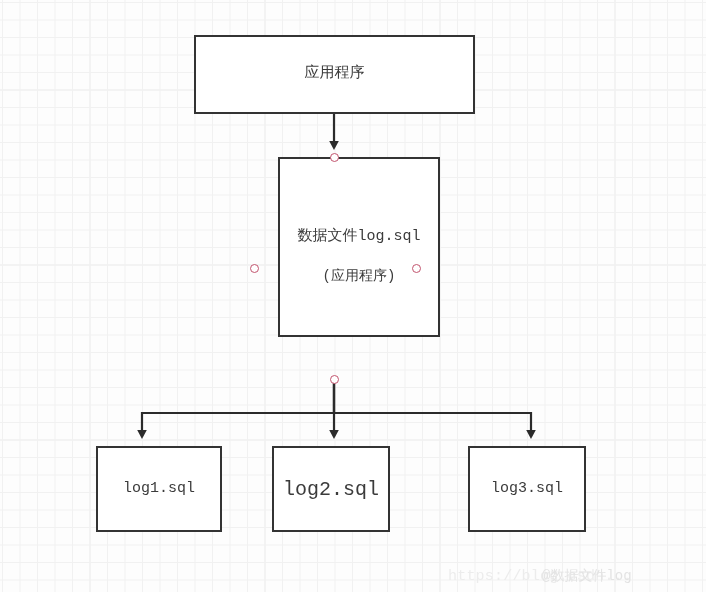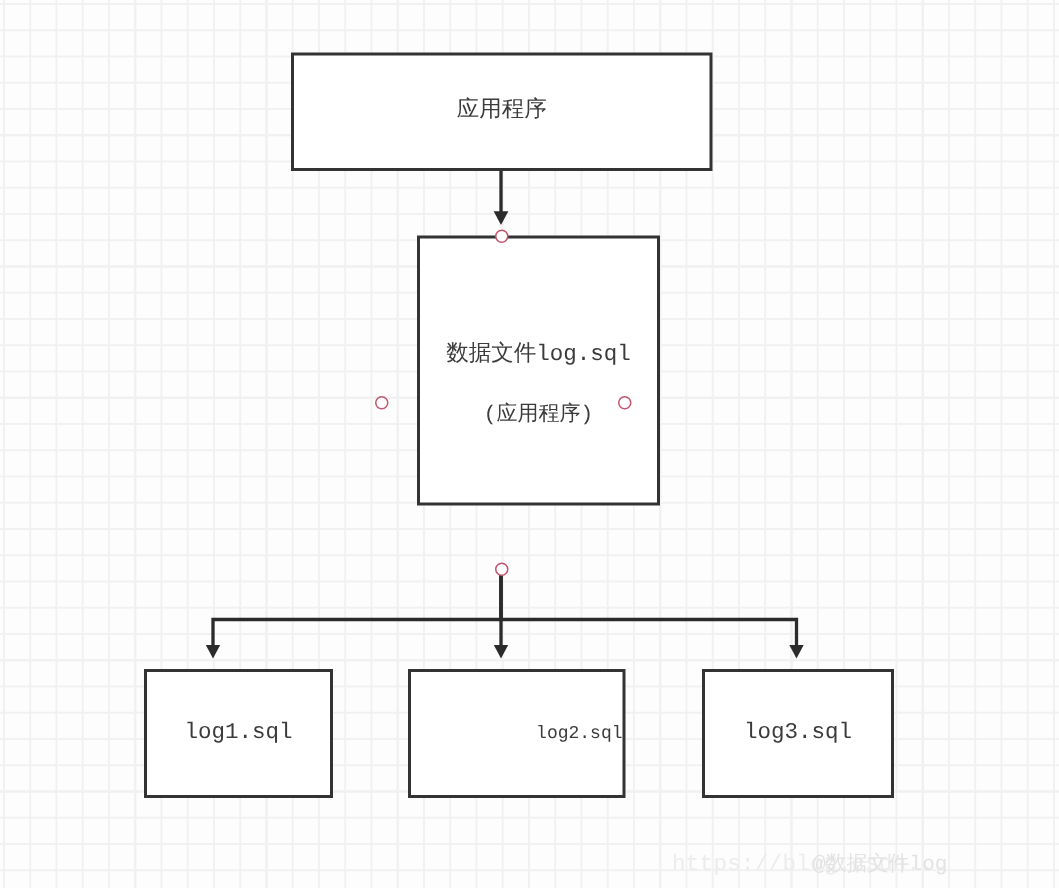--- a/index.html
+++ b/index.html
@@ -48,22 +48,22 @@
     line-height: 1.35;
     z-index: 2;
   }
   .node-label {
     display: block;
     white-space: pre-line;
   }
   #node-app  { left: 194px; top: 35px;  width: 281px; height: 79px; font-size: 15px; }
   #node-data { left: 254px; top: 157px; width: 162px; height: 180px; font-size: 15px; margin-left: 24px; }
   #node-log1 { left: 96px;  top: 446px; width: 126px; height: 86px; font-size: 15px; }
-  #node-log2 { left: 272px; top: 446px; width: 145px; height: 86px; font-size: 12px; justify-content: flex-end; }
-  #node-log3 { left: 468px; top: 446px; width: 128px; height: 86px; font-size: 15px; }
+  #node-log2 { left: 272px; top: 446px; width: 118px; height: 86px; font-size: 20px; }
+  #node-log3 { left: 468px; top: 446px; width: 118px; height: 86px; font-size: 15px; }
   #node-data .node-label .sub { font-size: 14px; }
 
   .handle {
     position: absolute;
     width: 9px;
     height: 9px;
     margin-left: -4.5px;
     margin-top: -4.5px;
     box-sizing: border-box;
     border: 1.4px solid #c2546e;

